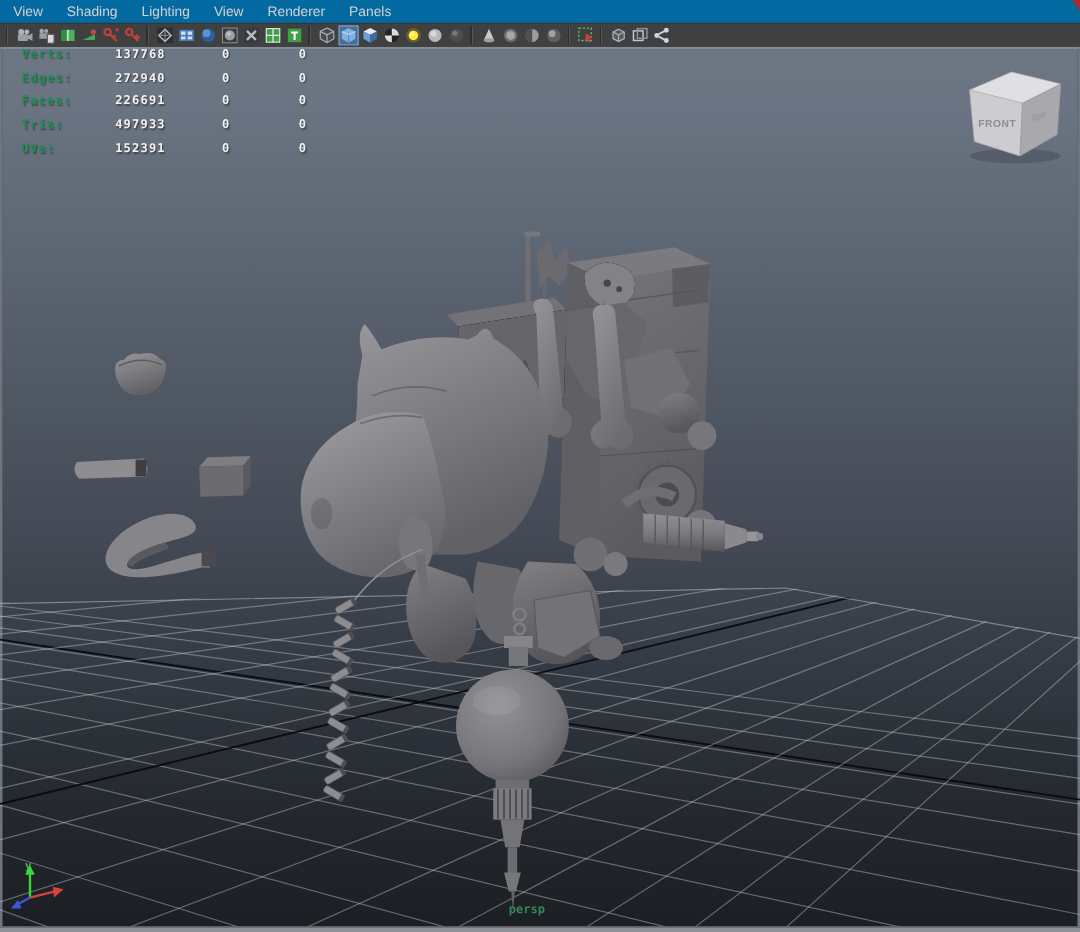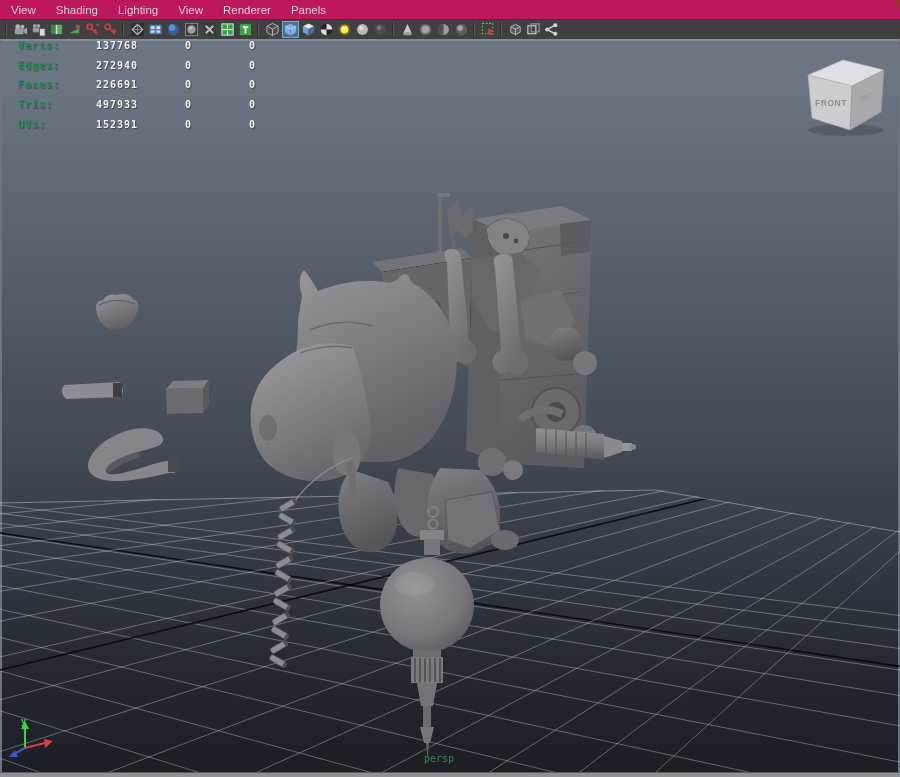--- a/index.html
+++ b/index.html
@@ -1,17 +1,17 @@
 <!DOCTYPE html>
 <html><head>
 <meta charset="utf-8">
 <style>
   html,body{margin:0;padding:0;width:900px;height:777px;overflow:hidden;background:#3d3d3d;
     font-family:"Liberation Sans",sans-serif;}
-  .menubar{position:absolute;left:0;top:0;width:900px;height:20px;background:#be185d;
+  .menubar{position:absolute;left:0;top:0;width:900px;height:20px;background:#0369a1;
     display:flex;align-items:center;z-index:6;border-bottom:1px solid #363636;box-sizing:border-box;text-align:right;}
   .menu-item{color:#d2d2d2;font-size:11.5px;padding:0 10px;line-height:20px;cursor:default;}
   .menu-item:first-child{padding-left:11px;}
   .toolbar{position:absolute;left:0;top:20px;width:900px;height:19px;background:#404040;
     display:flex;align-items:center;z-index:6;padding-left:2px;box-sizing:border-box;}
   .tool-icon{width:17px;height:17px;display:flex;align-items:center;justify-content:center;
     margin:0 0.5px;border-radius:1px;}
   .tool-icon.active{background:#4a6f96;box-shadow:inset 0 0 0 1px #7fa7cc;}
   .tb-sep{width:5px;height:15px;margin:0 2px;background:
     linear-gradient(90deg,transparent 1px,#2e2e2e 1px,#2e2e2e 2px,#555 2px,#555 3px,transparent 3px);}
@@ -21,21 +21,21 @@
     border-top:2px solid #7e8ca0;border-left:2px solid #6d7580;border-right:2px solid #6d7580;z-index:0;}
   .scene{position:absolute;left:0;top:0;width:900px;height:777px;z-index:2;}
   .hud{position:absolute;left:0;top:40px;z-index:4;pointer-events:none;
     font-family:"DejaVu Sans Mono",monospace;font-weight:bold;font-size:10px;}
   .hud-row{position:relative;height:19.7px;}
   .hud-label{position:absolute;left:18px;color:#1e8e55;letter-spacing:1px;text-shadow:1px 1px 1px rgba(20,40,30,.5);text-align:center;}
   .hud-v0{position:absolute;left:96px;color:#f2f2f2;letter-spacing:1px;text-shadow:1px 1px 1px rgba(40,40,40,.6);text-align:right;}
   .hud-v1{position:absolute;left:185px;color:#f2f2f2;text-shadow:1px 1px 1px rgba(40,40,40,.6);}
   .hud-v2{position:absolute;left:249px;color:#f2f2f2;text-shadow:1px 1px 1px rgba(40,40,40,.6);}
   .cam-label{position:absolute;left:424px;top:753px;z-index:3;color:#3f8f5f;opacity:.9;
-    font-family:"DejaVu Sans Mono",monospace;font-weight:normal;font-size:10px;}
+    font-family:"DejaVu Sans Mono",monospace;font-weight:bold;font-size:10px;}
   .bottom-bar{position:absolute;left:0;bottom:0;width:900px;height:5px;background:#8f9196;
     border-top:1px solid #5a5c60;z-index:5;box-sizing:border-box;}
   .corner-mark{position:absolute;right:0;top:0;width:0;height:0;z-index:7;
     border-left:7px solid transparent;border-top:9px solid #a03030;}
 </style>
 </head>
 <body>
 
 <div class="menubar" id="menubar">
     <div class="menu-item">View</div>

